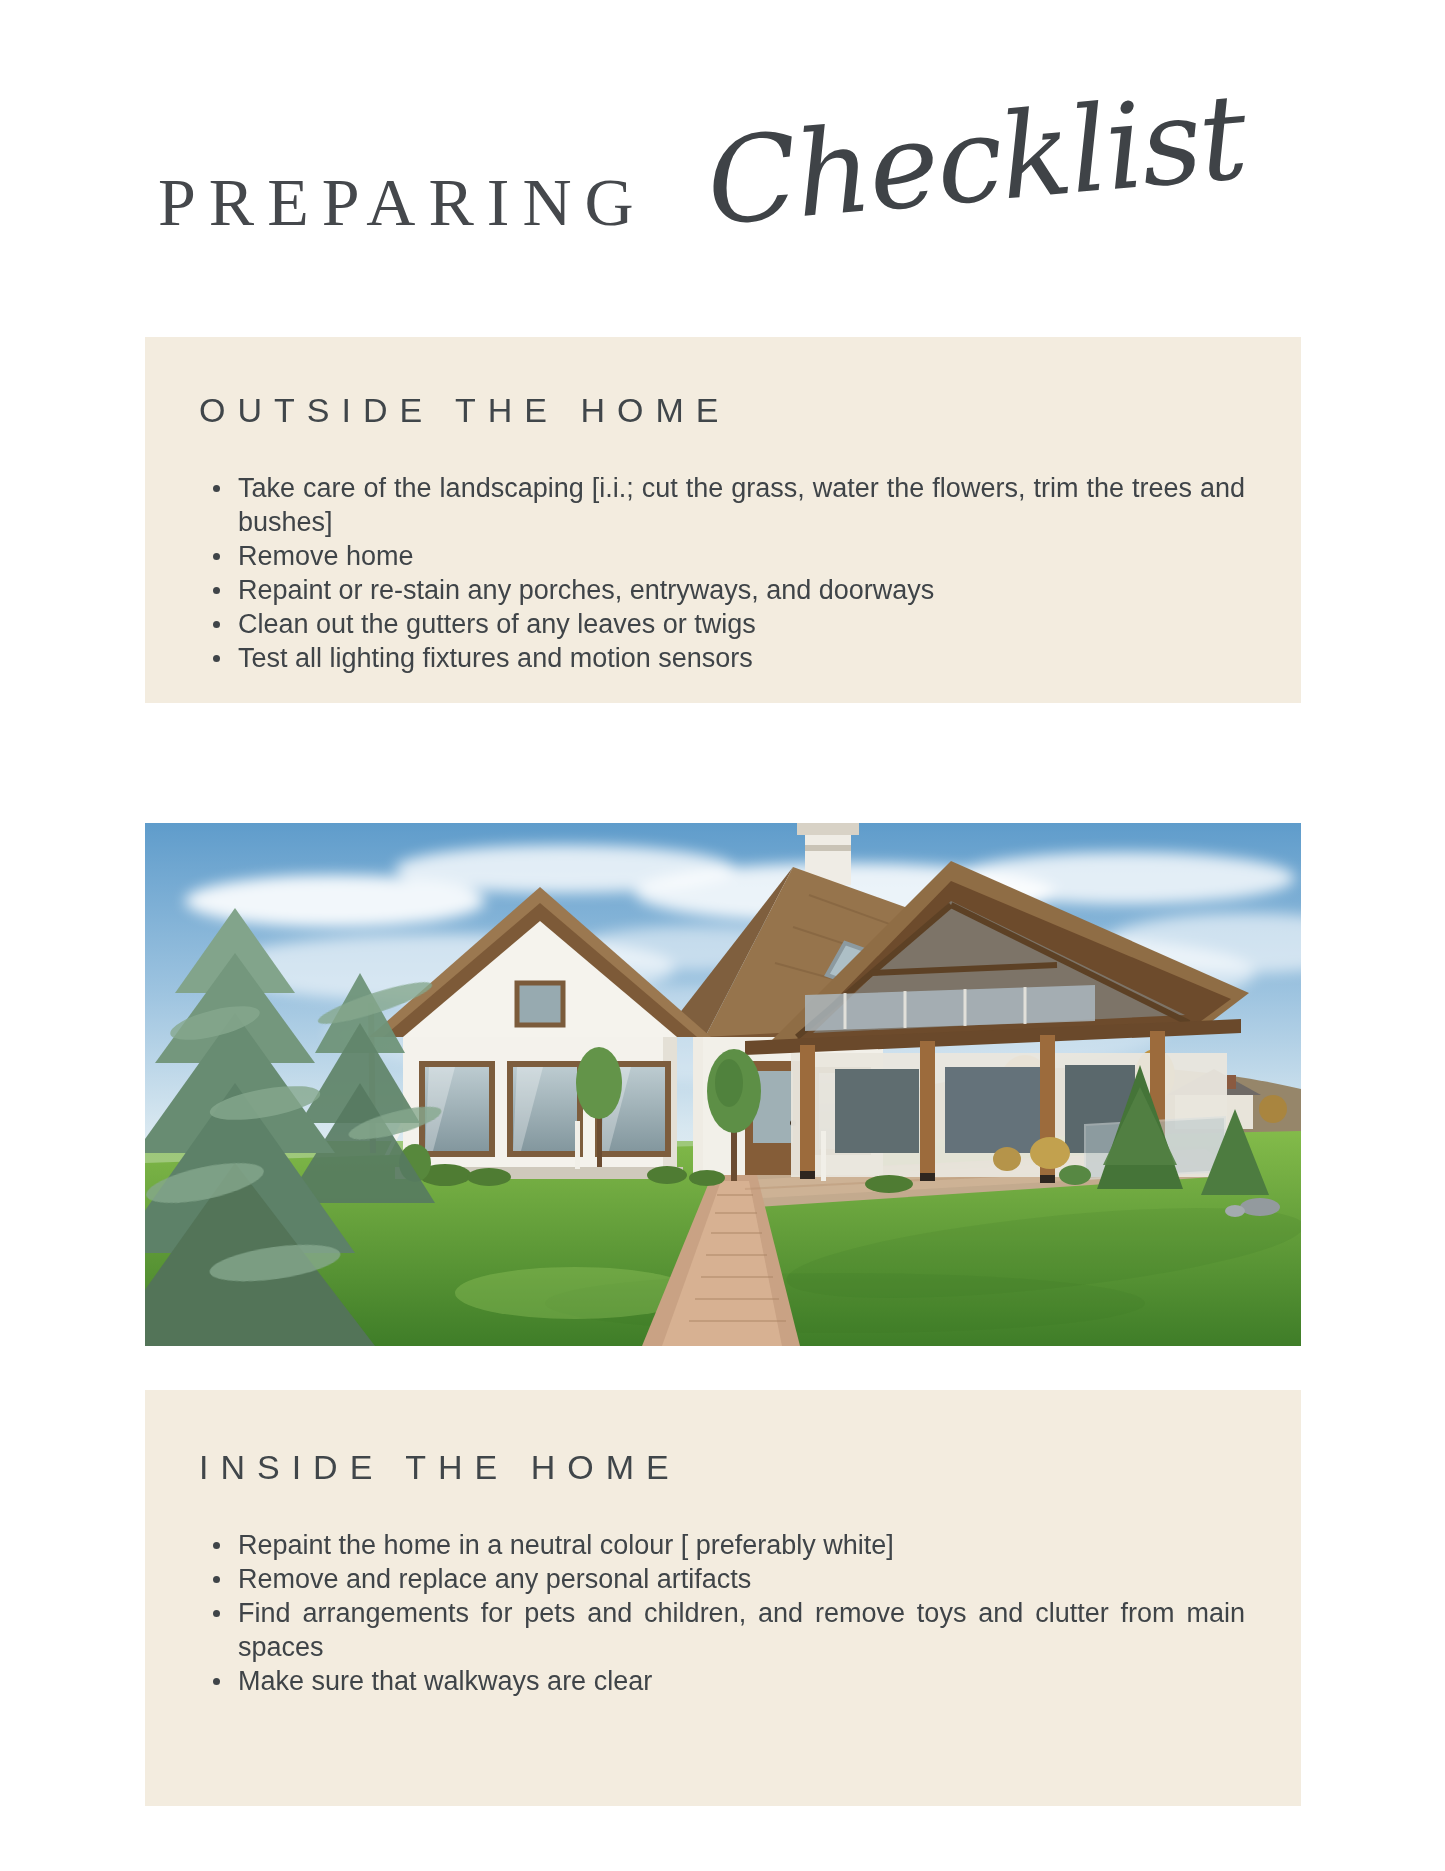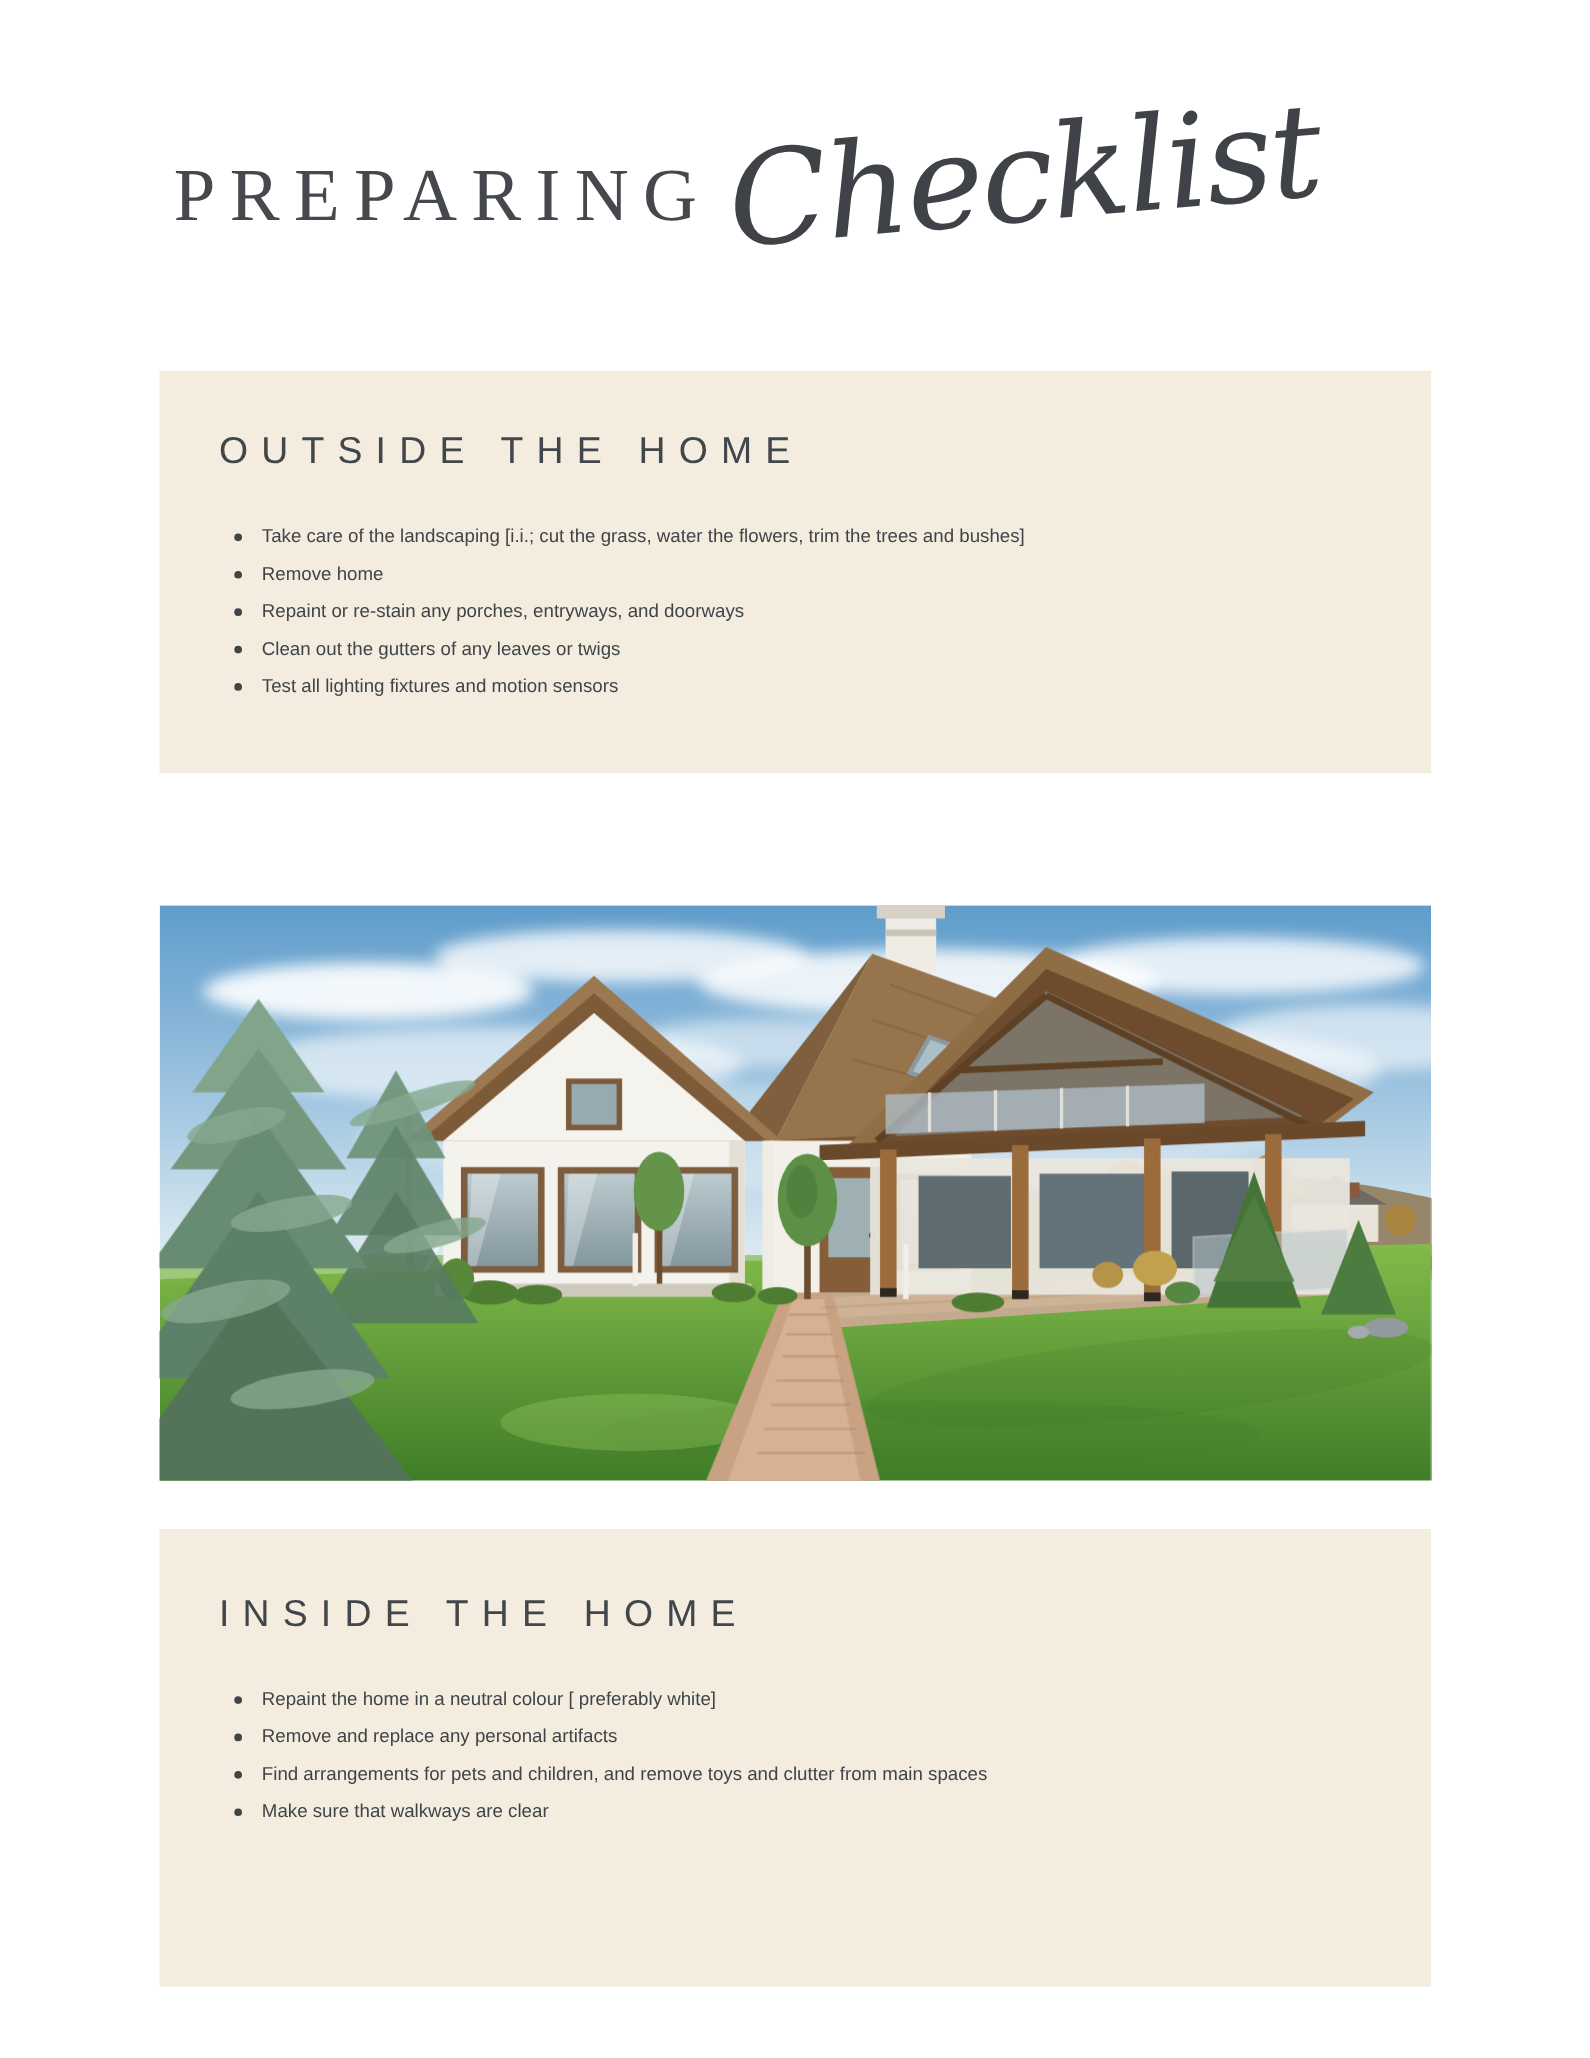--- a/index.html
+++ b/index.html
@@ -14,21 +14,21 @@
     position:relative;
     width:1445px;height:1871px;
     margin:0 auto;
     background:var(--page_bg);
     font-family:"Liberation Sans",sans-serif;
     overflow:hidden;
   }
   
   .title-row{
     position:absolute;left:158px;top:118px;width:1220px;
-    display:flex;align-items:center;gap:20px;
+    display:flex;align-items:flex-end;gap:65px;
   }
   .title-serif{
     font-family:"Liberation Serif",serif;
     font-weight:400;font-size:68px;line-height:1;
     letter-spacing:13px;color:var(--title_color);
     white-space:nowrap;
   }
   .title-script{
     font-family:"DejaVu Serif",serif;
     font-style:italic;font-weight:400;
@@ -50,21 +50,21 @@
   .section-heading{
     margin:0;
     font-size:34px;font-weight:400;line-height:1;
     letter-spacing:12px;color:var(--heading_color);
   }
   .checklist{
     list-style:none;margin:44px 0 0 0;padding:0 0 0 14px;
   }
   .check-item{
     display:flex;gap:18px;
-    font-size:17px;line-height:34px;color:var(--body_color);
+    font-size:27px;line-height:34px;color:var(--body_color);
   }
   .dot{
     flex:none;width:7px;height:7px;border-radius:50%;
     background:var(--body_color);margin-top:14px;
   }
   .item-text{flex:1;display:block;text-align:justify;}
   .check-item:last-child .item-text{text-align:left;}
   
   .photo{
     position:absolute;left:145px;top:823px;width:1156px;height:523px;

